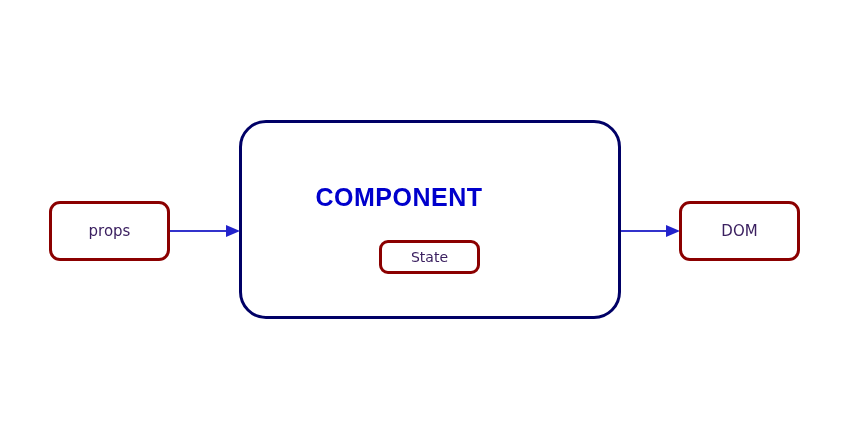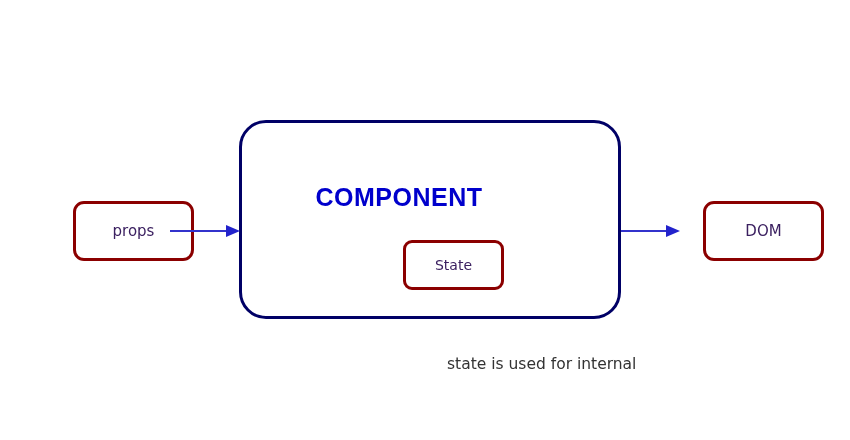--- a/index.html
+++ b/index.html
@@ -47,21 +47,20 @@
   
   .redbox {
     position: absolute;
     box-sizing: border-box;
     border: 3px solid #8b0000;
     border-radius: 11px;
     background: #ffffff;
     display: flex;
     align-items: center;
     justify-content: center;
-    margin-left: 24px;
   }
   .redbox-label {
     font-family: "DejaVu Sans", sans-serif;
     color: #3b2060;
     white-space: nowrap;
   }
   .props-box {
     left: 49px;
     top: 201px;
     width: 121px;
@@ -75,21 +74,21 @@
     width: 121px;
     height: 60px;
     align-items: center;
   }
   .dom-box .redbox-label { font-size: 15px; }
 
   .state-box {
     left: 379px;
     top: 240px;
     width: 101px;
-    height: 50px;
+    height: 34px;
     border-radius: 9px;
   }
   .state-box .redbox-label { font-size: 14px; }
 
   
   .arrow {
     position: absolute;
     height: 16px;
   }
   .arrow svg { display: block; }
@@ -137,16 +136,15 @@
       <line x1="0" y1="8" x2="47" y2="8" stroke="#3333cc" stroke-width="2"></line>
       <polygon points="45,2 59,8 45,14" fill="#2222cc"></polygon>
     </svg>
   </div>
 
   <div class="redbox dom-box">
     <span class="redbox-label">DOM</span>
   </div>
 
   <div class="caption">
-    <div>state is used for internal</div>
   </div>
 
 </div>
 
 </body></html>

